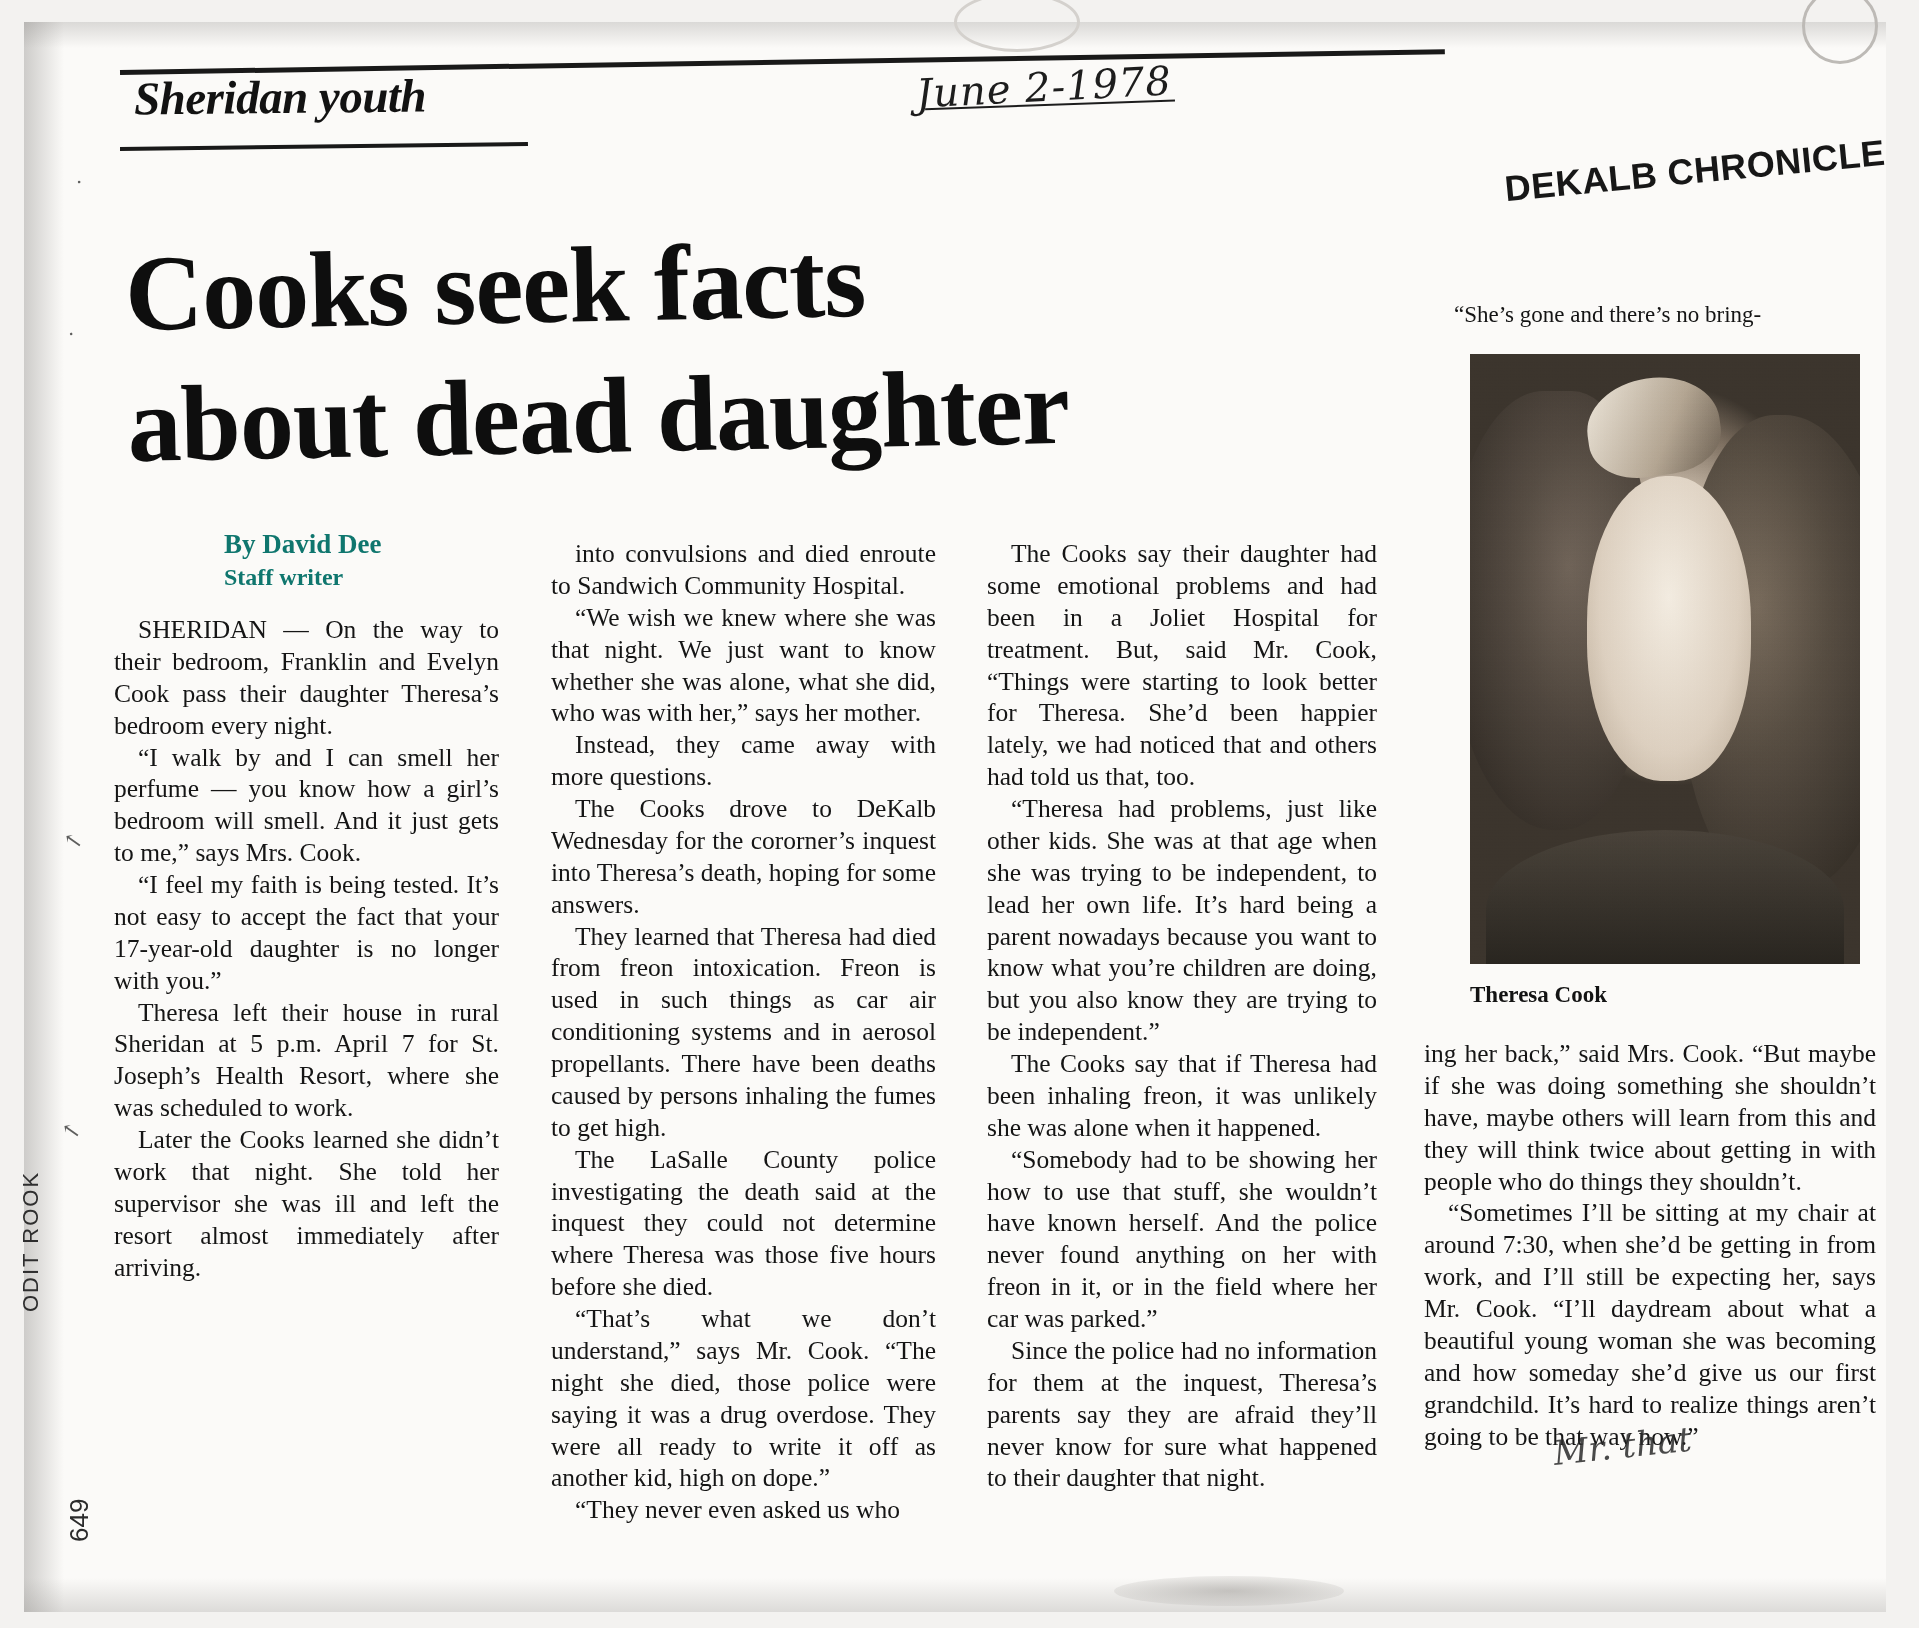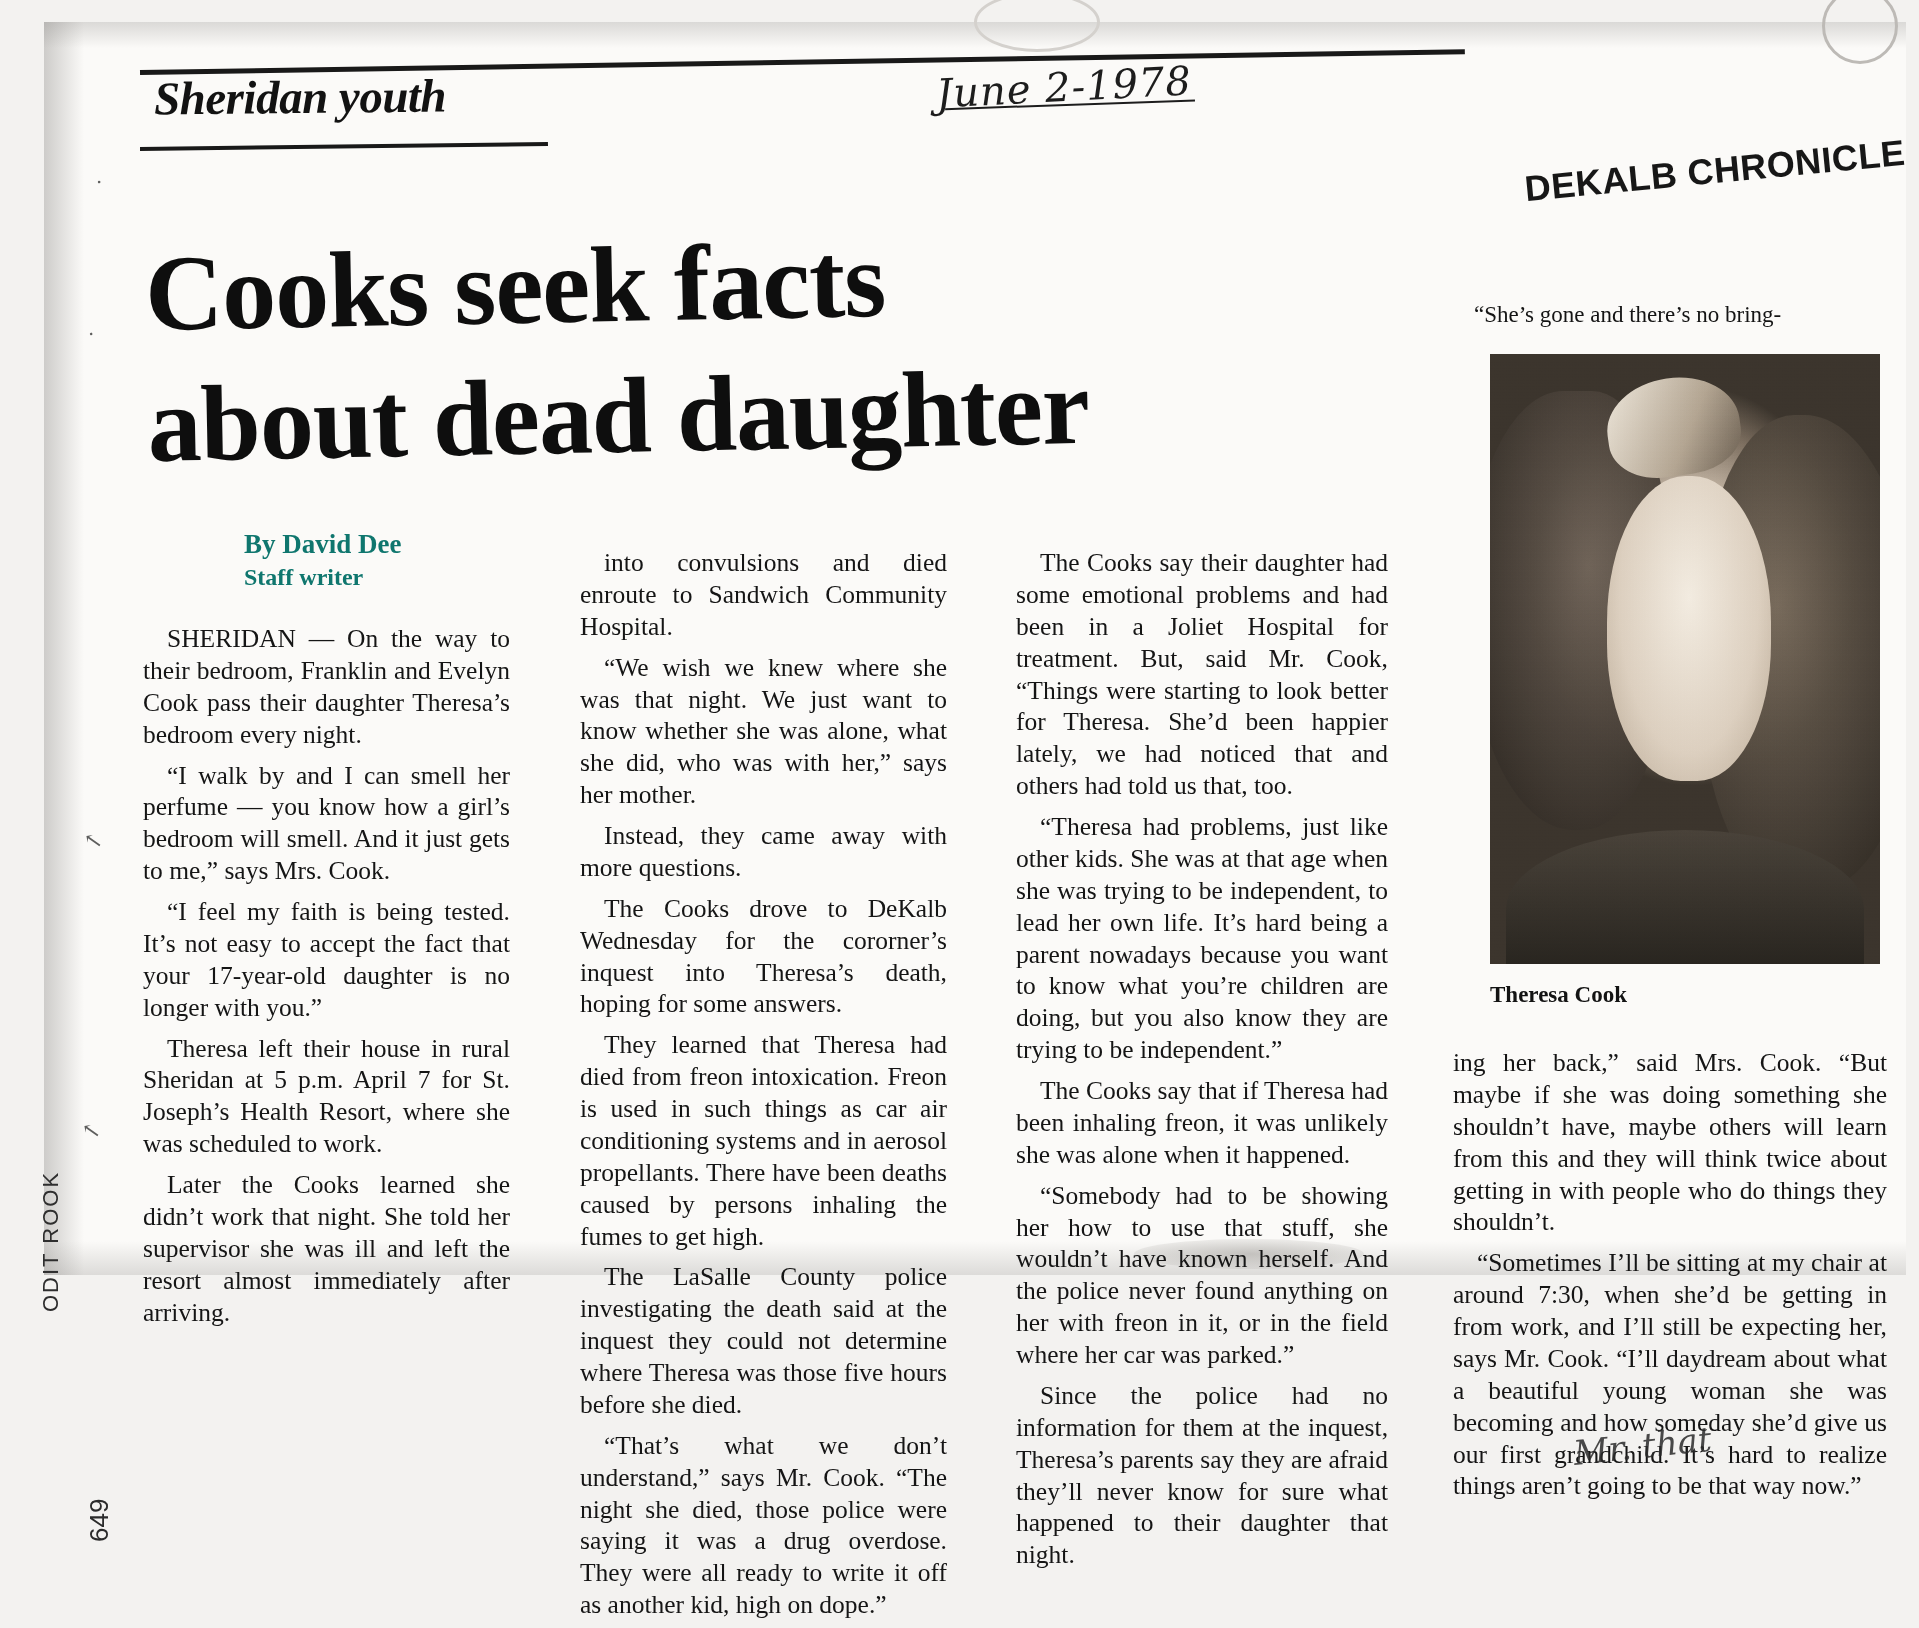--- a/index.html
+++ b/index.html
@@ -17,24 +17,24 @@
   }
 
   
   .page {
     position: absolute;
     inset: 0;
     background: #f3f2f0;
   }
   .clipping {
     position: absolute;
-    left: 44px;
+    left: 24px;
     top: 22px;
     width: 1862px;
-    height: 1253px;
+    height: 1590px;
     background: #fbfaf8;
   }
 
   
   .edge-shade-left {
     position: absolute;
     left: 0; top: 0; bottom: 0; width: 40px;
     background: linear-gradient(to right, rgba(120,118,115,0.35), rgba(255,255,255,0));
   }
   .edge-shade-top {
@@ -239,21 +239,21 @@
   .col {
     position: absolute;
     font-family: "Liberation Serif", serif;
     font-size: 25.5px;
     line-height: 1.25;
     text-align: justify;
     color: #151515;
     hyphens: none;
   }
   .col p {
-    margin: 9px;
+    margin: 0;
     text-indent: 24px;
   }
   .col p.first {
     text-indent: 24px;
   }
 
   #col1 { left: 90px;  top: 592px;  width: 385px; }
   #col2 { left: 527px; top: 516px;  width: 385px; }
   #col3 { left: 963px; top: 516px;  width: 390px; }
   #col4 { left: 1400px; top: 1016px; width: 452px; }

